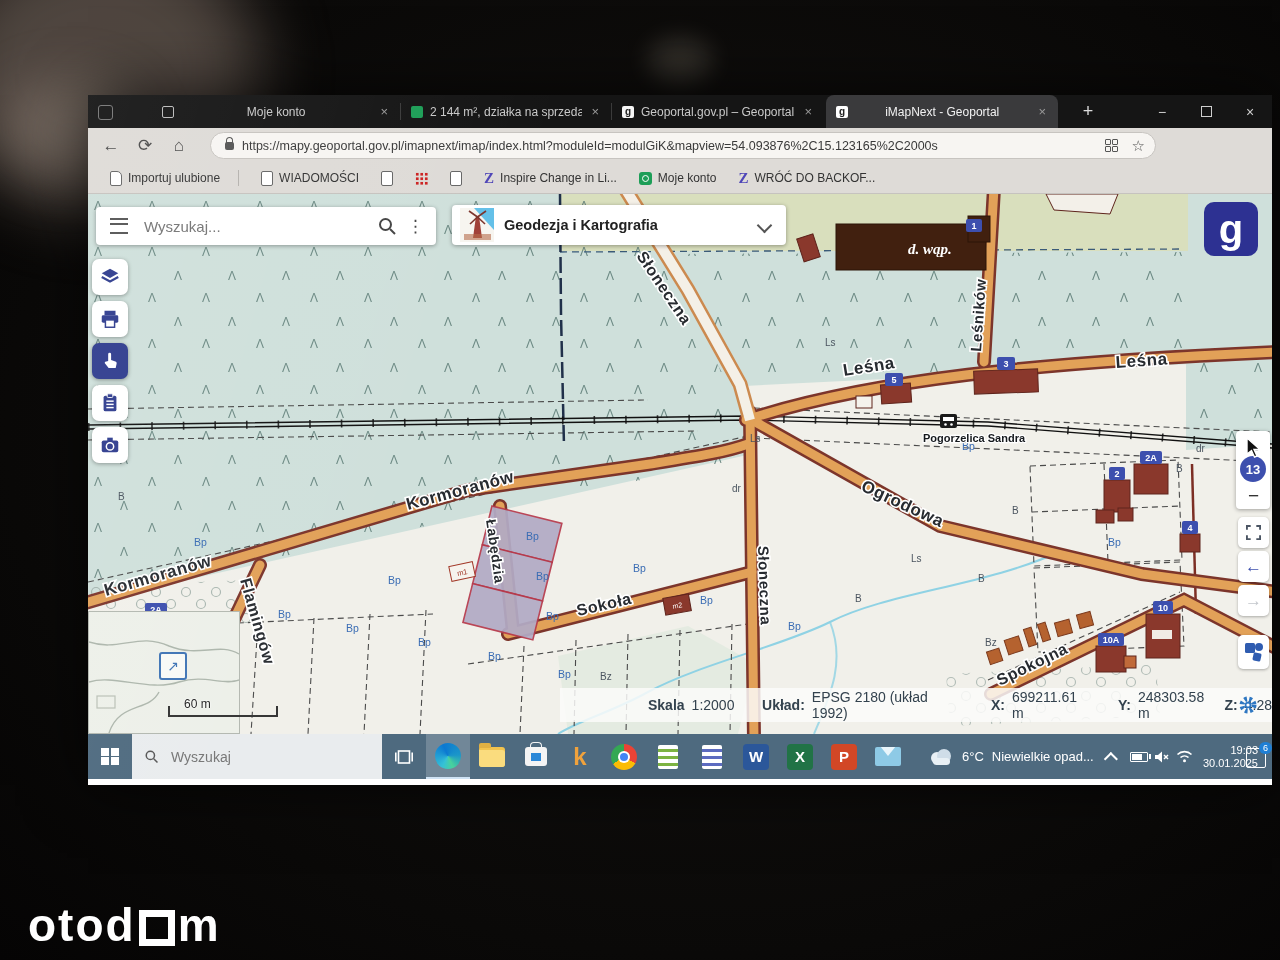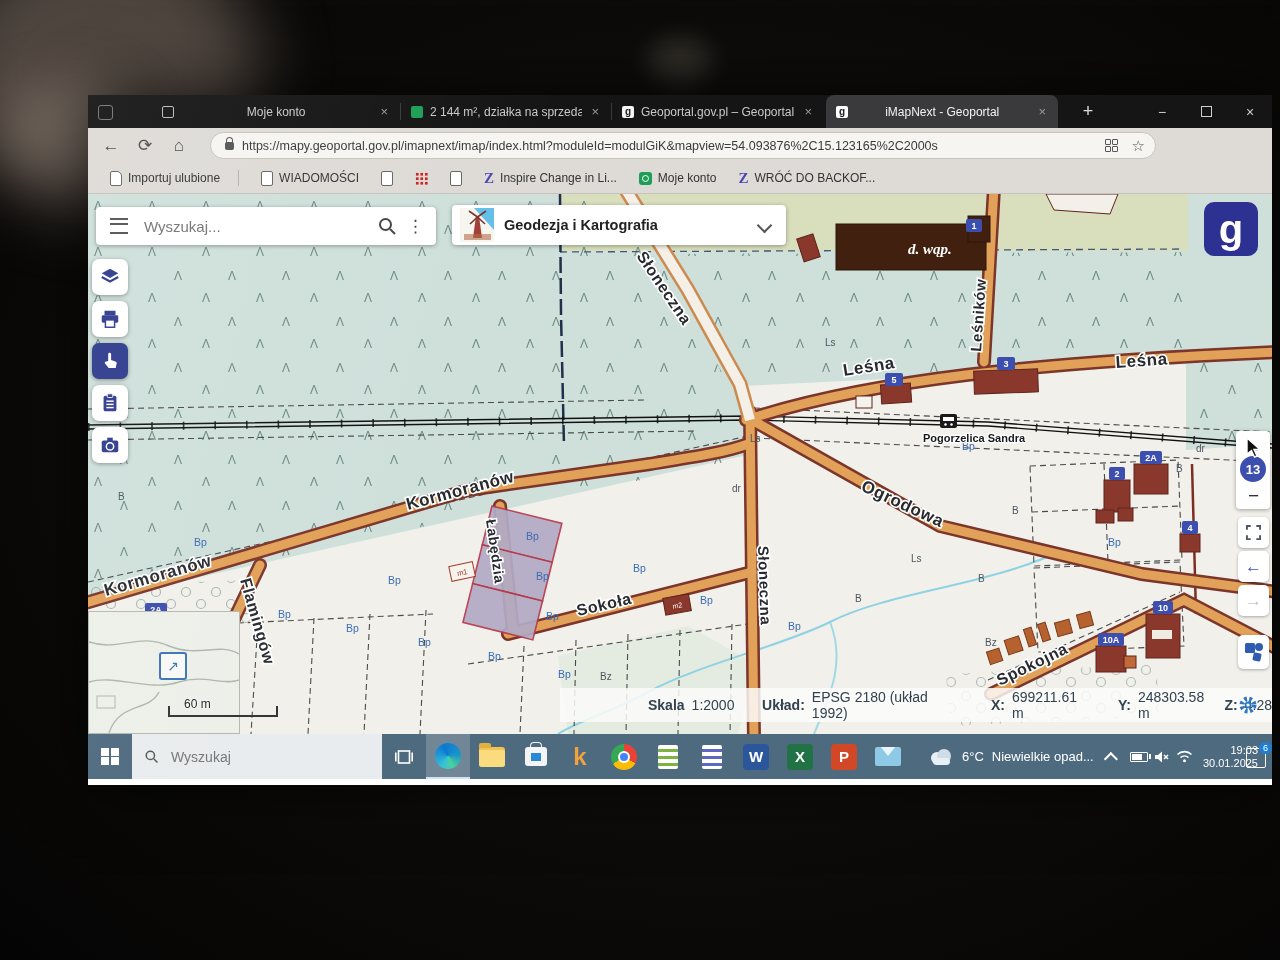--- a/index.html
+++ b/index.html
@@ -649,13 +649,18 @@
       </div>
       <div id="action">
         <div class="frame"></div>
         <div class="bdg">6</div>
       </div>
     </div>
 
     <div id="glare"></div>
   </div>
 
+  <div id="wm">
+    <span>otod</span>
+    <span class="sq"></span>
+    <span>m</span>
+  </div>
 </div>
 
 </body></html>

